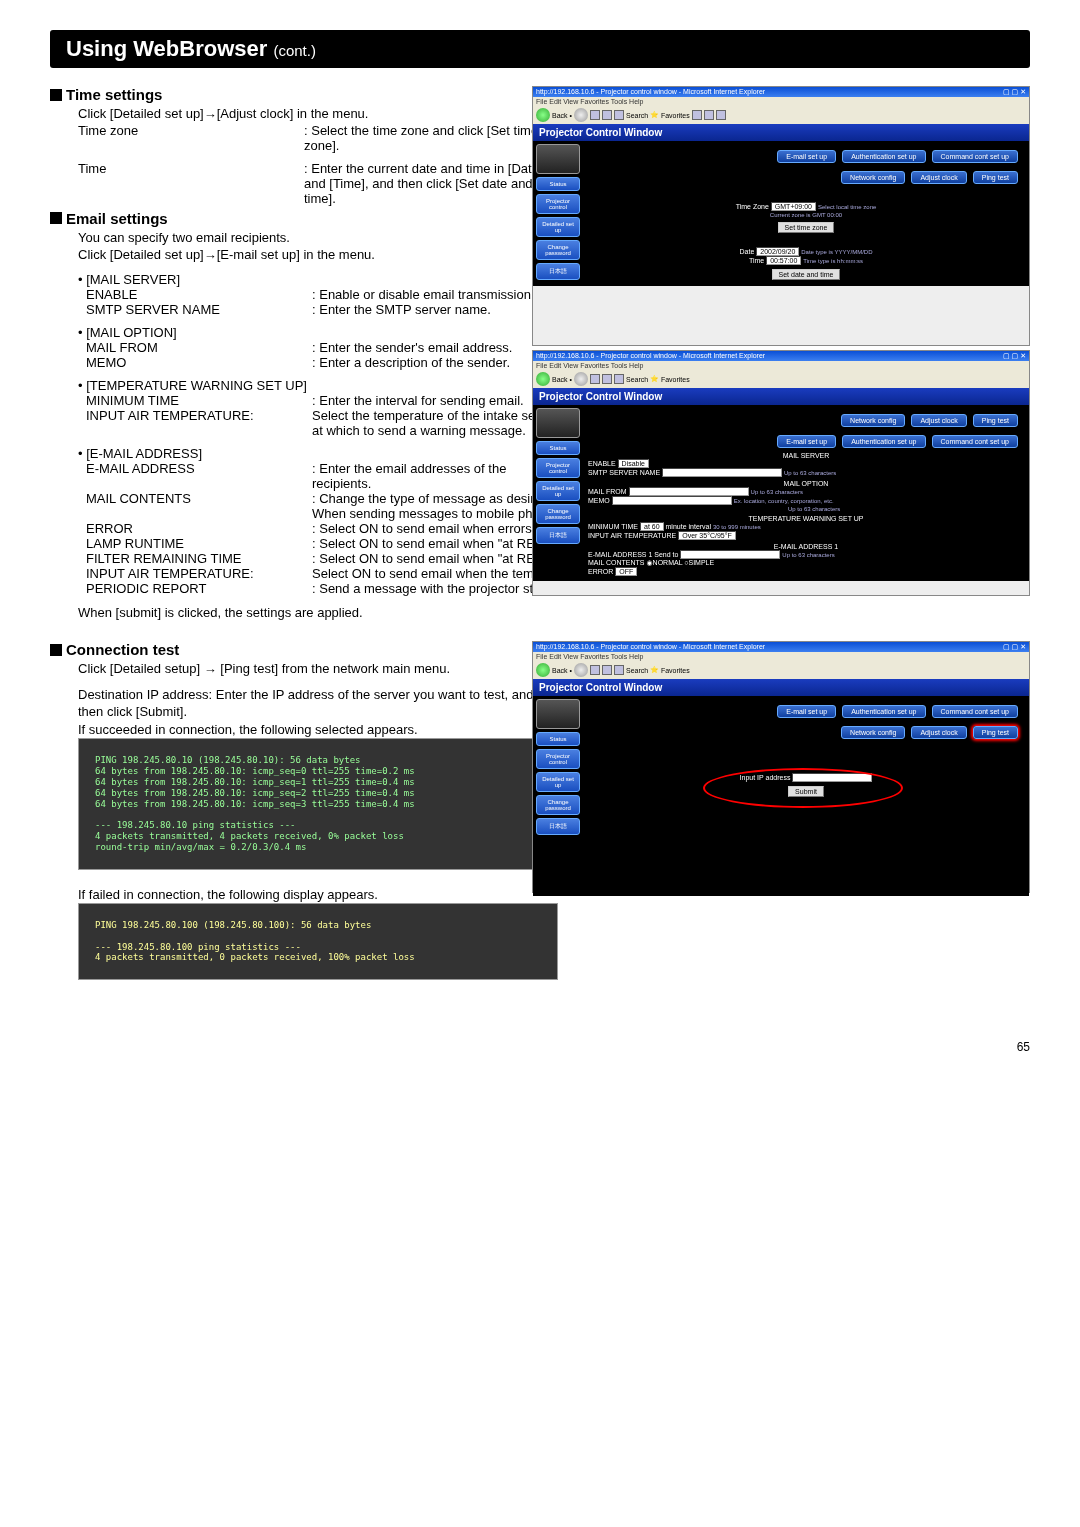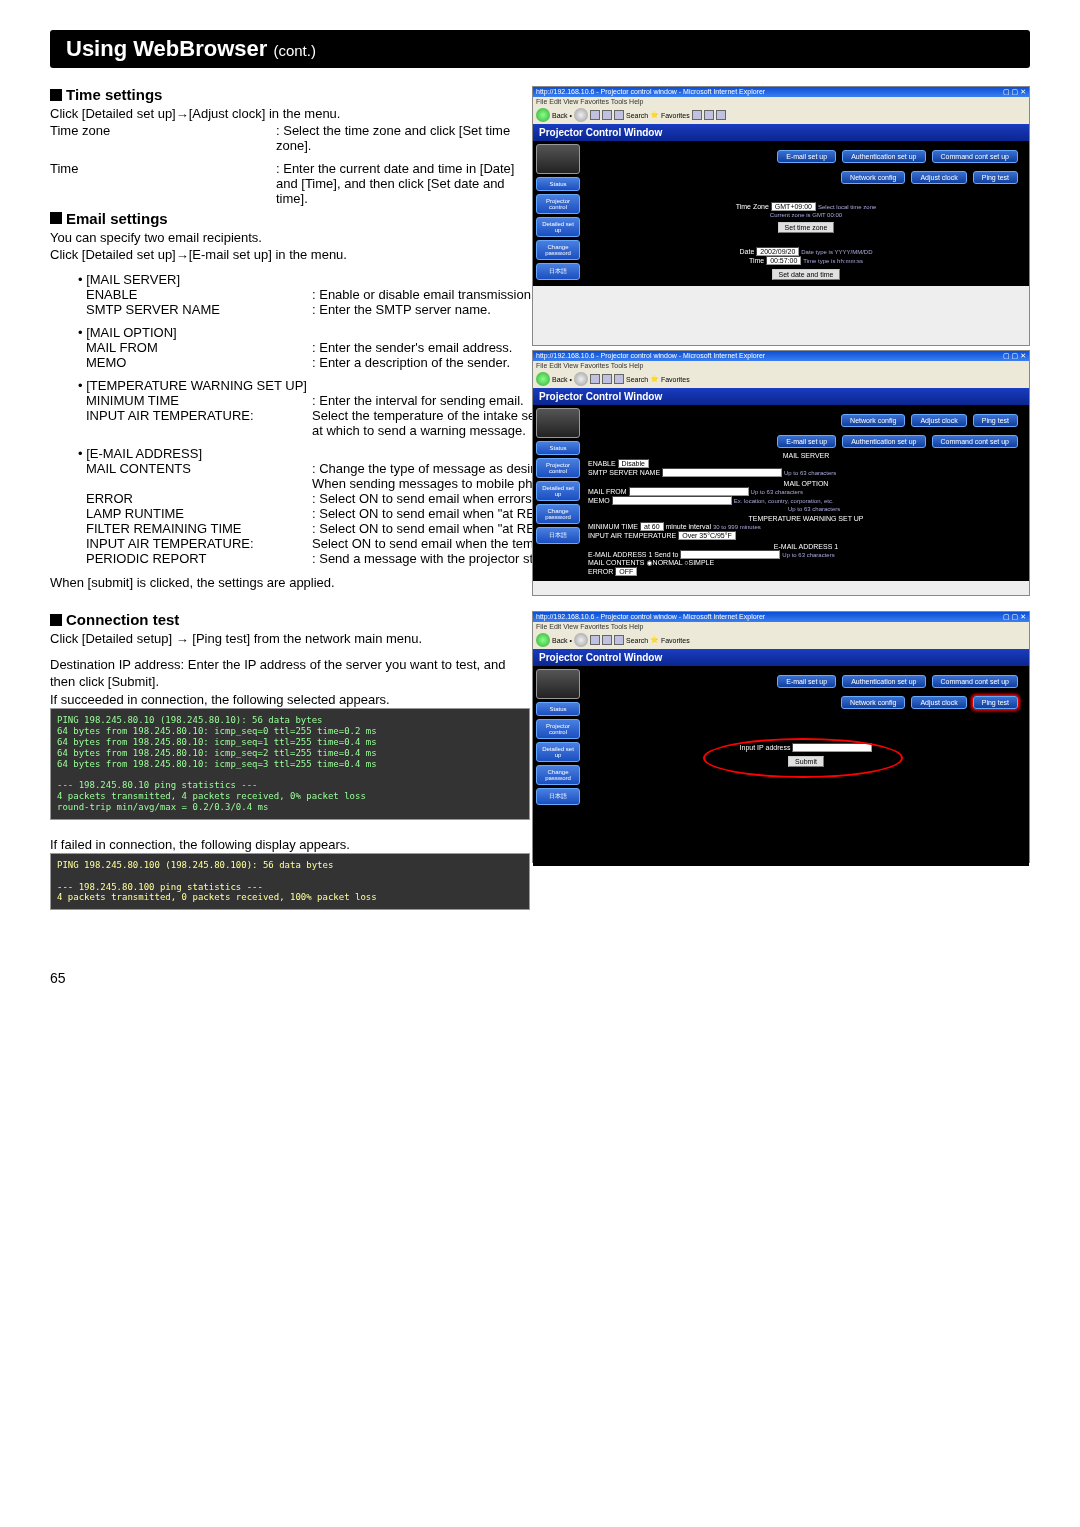--- a/index.html
+++ b/index.html
@@ -3,21 +3,21 @@
 <meta charset="utf-8">
 <style>
 *{margin:0;padding:0;box-sizing:border-box;}
 body{background:#fff;font-family:Arial,sans-serif;font-size:13px;color:#000;width:1080px;padding:30px 50px;}
 .title-bar{background:#000;color:#fff;font-size:22px;font-weight:bold;padding:6px 16px;border-radius:3px;margin-bottom:18px;}
 .title-bar .small{font-weight:normal;font-size:15px;}
 .section-title{font-size:15px;font-weight:bold;margin-top:10px;margin-bottom:2px;display:flex;align-items:center;}
 .square{display:inline-block;width:12px;height:12px;background:#000;margin-right:4px;}
 .content{position:relative;}
 .txt{line-height:1.35;text-indent:0;}
-.ind1{}
+.ind1{margin-left:28px;}
 .ind2{margin-left:36px;}
 .row{display:flex;}
 .row .lbl{width:226px;flex-shrink:0;}
 .row .desc{flex:1;}
 .bullet{margin-left:28px;margin-top:8px;}
 .screenshot{position:absolute;right:0;width:498px;height:260px;border:1px solid #888;background:#eee;font-size:8px;}
 .ie-bar{background:linear-gradient(#0a4fd6,#3c7ff0);color:#fff;font-size:7px;padding:1px 3px;display:flex;justify-content:space-between;}
 .ie-menu{background:#ece9d8;color:#333;font-size:7px;padding:1px 3px;}
 .ie-tool{background:#ece9d8;padding:2px 3px;display:flex;align-items:center;gap:2px;font-size:7px;}
 .circ{width:14px;height:14px;border-radius:50%;background:radial-gradient(#8f8,#3a3);display:inline-block;}
@@ -30,23 +30,23 @@
 .body-area{display:flex;}
 .sidebar{width:50px;background:#000;padding:3px;}
 .side-btn{background:linear-gradient(#4a7fe0,#1a4fc0);color:#fff;border:1px solid #6af;border-radius:3px;font-size:6px;padding:3px 1px;margin-bottom:3px;text-align:center;}
 .side-icon{width:44px;height:30px;background:linear-gradient(#555,#222);border:1px solid #999;border-radius:3px;margin-bottom:3px;}
 .main-area{flex:1;background:#000;padding:5px;color:#fff;font-size:7px;}
 .panel-lbl{display:inline-block;font-size:7px;}
 .panel-inp{display:inline-block;background:#fff;color:#000;font-size:7px;padding:0 3px;border:1px inset #999;}
 .panel-btn{display:inline-block;background:#e0e0e0;color:#000;font-size:7px;padding:1px 6px;border:1px outset #ccc;}
 .t-hint{color:#aad;font-size:6px;}
 .red-oval{border:2px solid #f00;border-radius:50%;position:absolute;}
-.ping-box{background:#333;color:#9f9;font-family:monospace;font-size:9px;padding:6px;width:480px;border:1px solid #999;white-space:pre;line-height:1.2;}
+.ping-box{background:#333;color:#9f9;font-family:monospace;font-size:9px;padding:16px;width:480px;border:1px solid #999;white-space:pre;line-height:1.2;}
 .ping-box.fail{color:#ff9;}
-.pagenum{text-align:left;font-size:14px;margin-top:60px;}
+.pagenum{text-align:right;font-size:12px;margin-top:60px;}
 .gap{height:8px;}
 .screenshot3{position:absolute;right:0;width:498px;height:252px;border:1px solid #888;background:#eee;font-size:8px;}
 </style>
 </head>
 <body>
 
 <div class="title-bar">
   <span>Using WebBrowser</span> <span class="small">(cont.)</span>
 </div>
 
@@ -204,20 +204,24 @@
 <div class="row ind2" style="width:480px;">
       <div class="lbl">MINIMUM TIME</div>
       <div class="desc">: Enter the interval for sending email.</div>
     </div>
 <div class="row ind2" style="width:480px;">
       <div class="lbl" style="width:226px;">INPUT AIR TEMPERATURE:</div>
       <div class="desc">Select the temperature of the intake sensor at which to send a warning message.</div>
     </div>
 
 <div class="bullet">• [E-MAIL ADDRESS]</div>
+<div class="row ind2" style="width:480px;">
+      <div class="lbl">E-MAIL ADDRESS</div>
+      <div class="desc">: Enter the email addresses of the recipients.</div>
+    </div>
 <div class="row ind2">
       <div class="lbl">MAIL CONTENTS</div>
       <div class="desc"><span>: Change the type of message as desired.</span><br><span>When sending messages to mobile phones, select "SIMPLE."</span></div>
     </div>
 <div class="row ind2">
       <div class="lbl">ERROR</div>
       <div class="desc">: Select ON to send email when errors occur.</div>
     </div>
 <div class="row ind2">
       <div class="lbl">LAMP RUNTIME</div>

